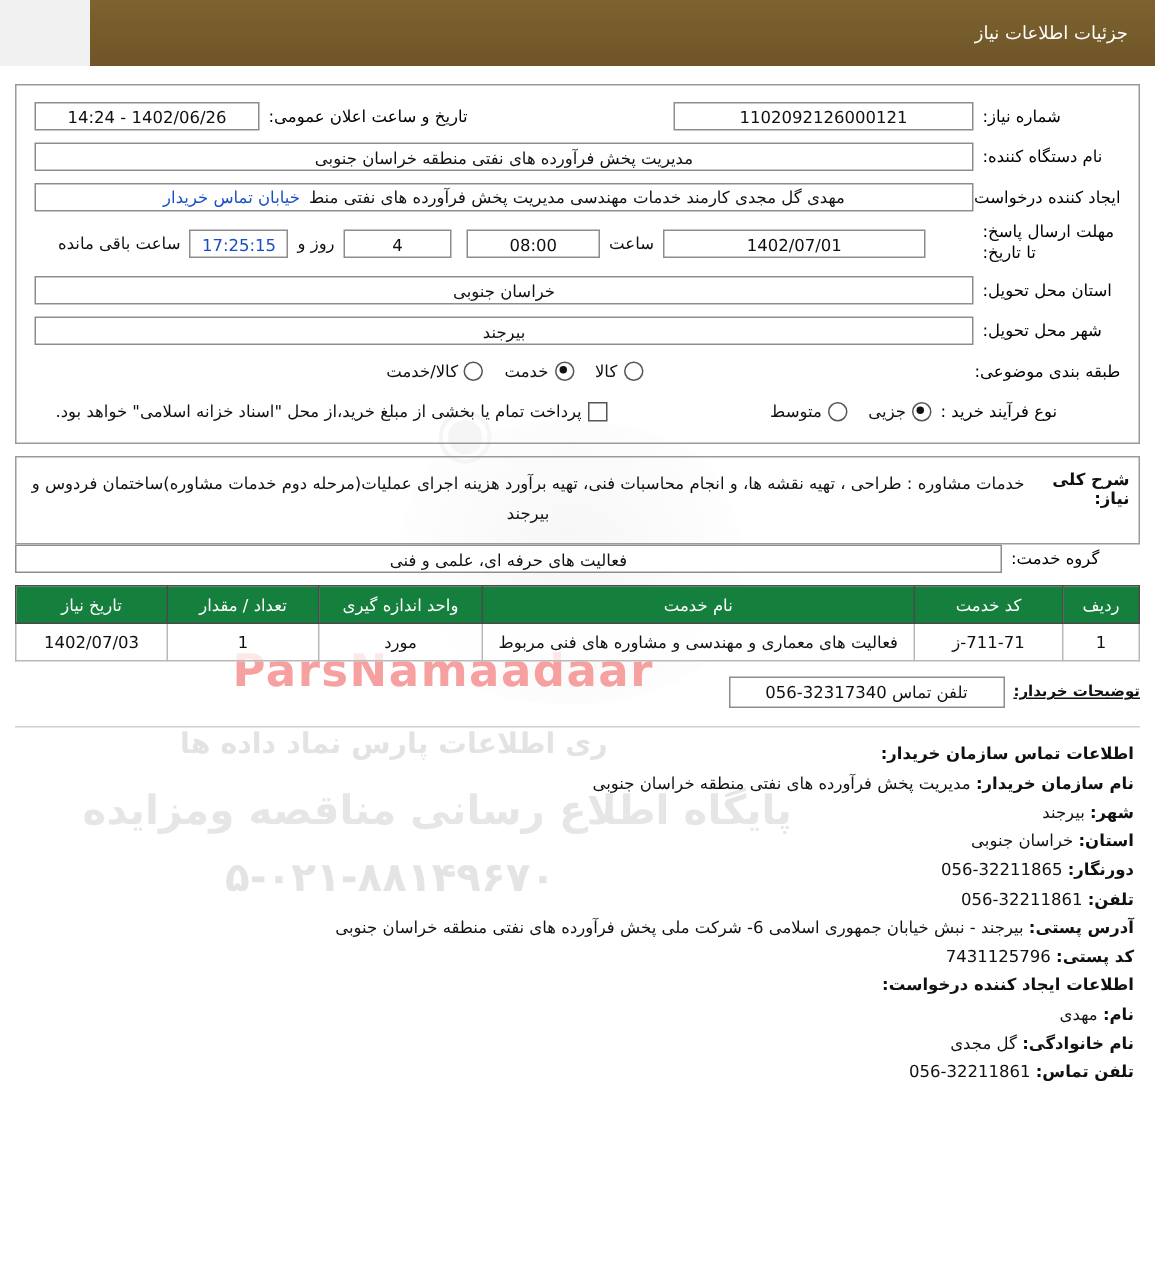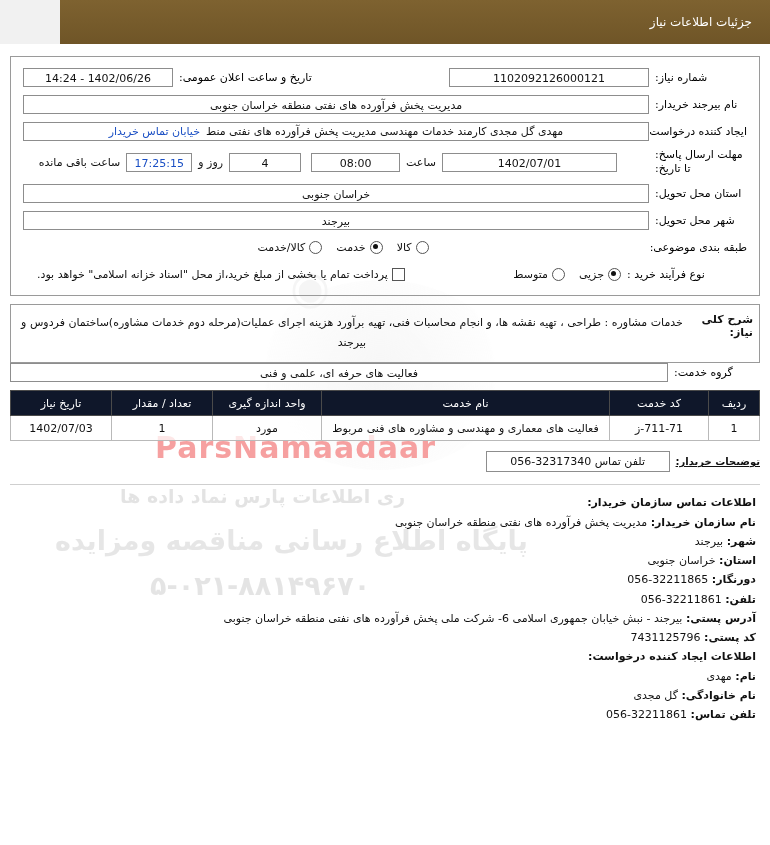--- a/index.html
+++ b/index.html
@@ -185,21 +185,21 @@
   }
 
   
   table.grid {
     width: calc(100% - 20px);
     margin: 0 10px;
     border-collapse: collapse;
     font-size: 11px;
   }
   table.grid th {
-    background: #0f172a;
+    background: #15803d;
     color: #fff;
     font-weight: normal;
     border: 1px solid #4a4a4a;
     height: 24px;
     padding: 0 4px;
   }
   table.grid td {
     border: 1px solid #b9b9b9;
     height: 24px;
     text-align: center;
@@ -264,21 +264,21 @@
 
       <div class="row">
         <div class="lbl lbl-w1">شماره نیاز:</div>
         <div class="field" style="width:200px">1102092126000121</div>
         <div style="flex:1"></div>
         <div class="lbl" style="width:auto">تاریخ و ساعت اعلان عمومی:</div>
         <div class="field" style="width:150px">1402/06/26 - 14:24</div>
       </div>
 
       <div class="row">
-        <div class="lbl lbl-w1">نام بیرجند خریدار:</div>
+        <div class="lbl lbl-w1">نام دستگاه کننده:</div>
         <div class="field" style="flex:1">مدیریت پخش فرآورده های نفتی منطقه خراسان جنوبی</div>
       </div>
 
       <div class="row">
         <div class="lbl lbl-w1">ایجاد کننده درخواست:</div>
         <div class="field" style="flex:1; display:flex; align-items:center; justify-content:center; gap:6px;">
           <span>مهدی گل مجدی کارمند خدمات مهندسی مدیریت پخش فرآورده های نفتی منط</span>
           <span class="blue" style="cursor:pointer">خیابان تماس خریدار</span>
         </div>
       </div>

